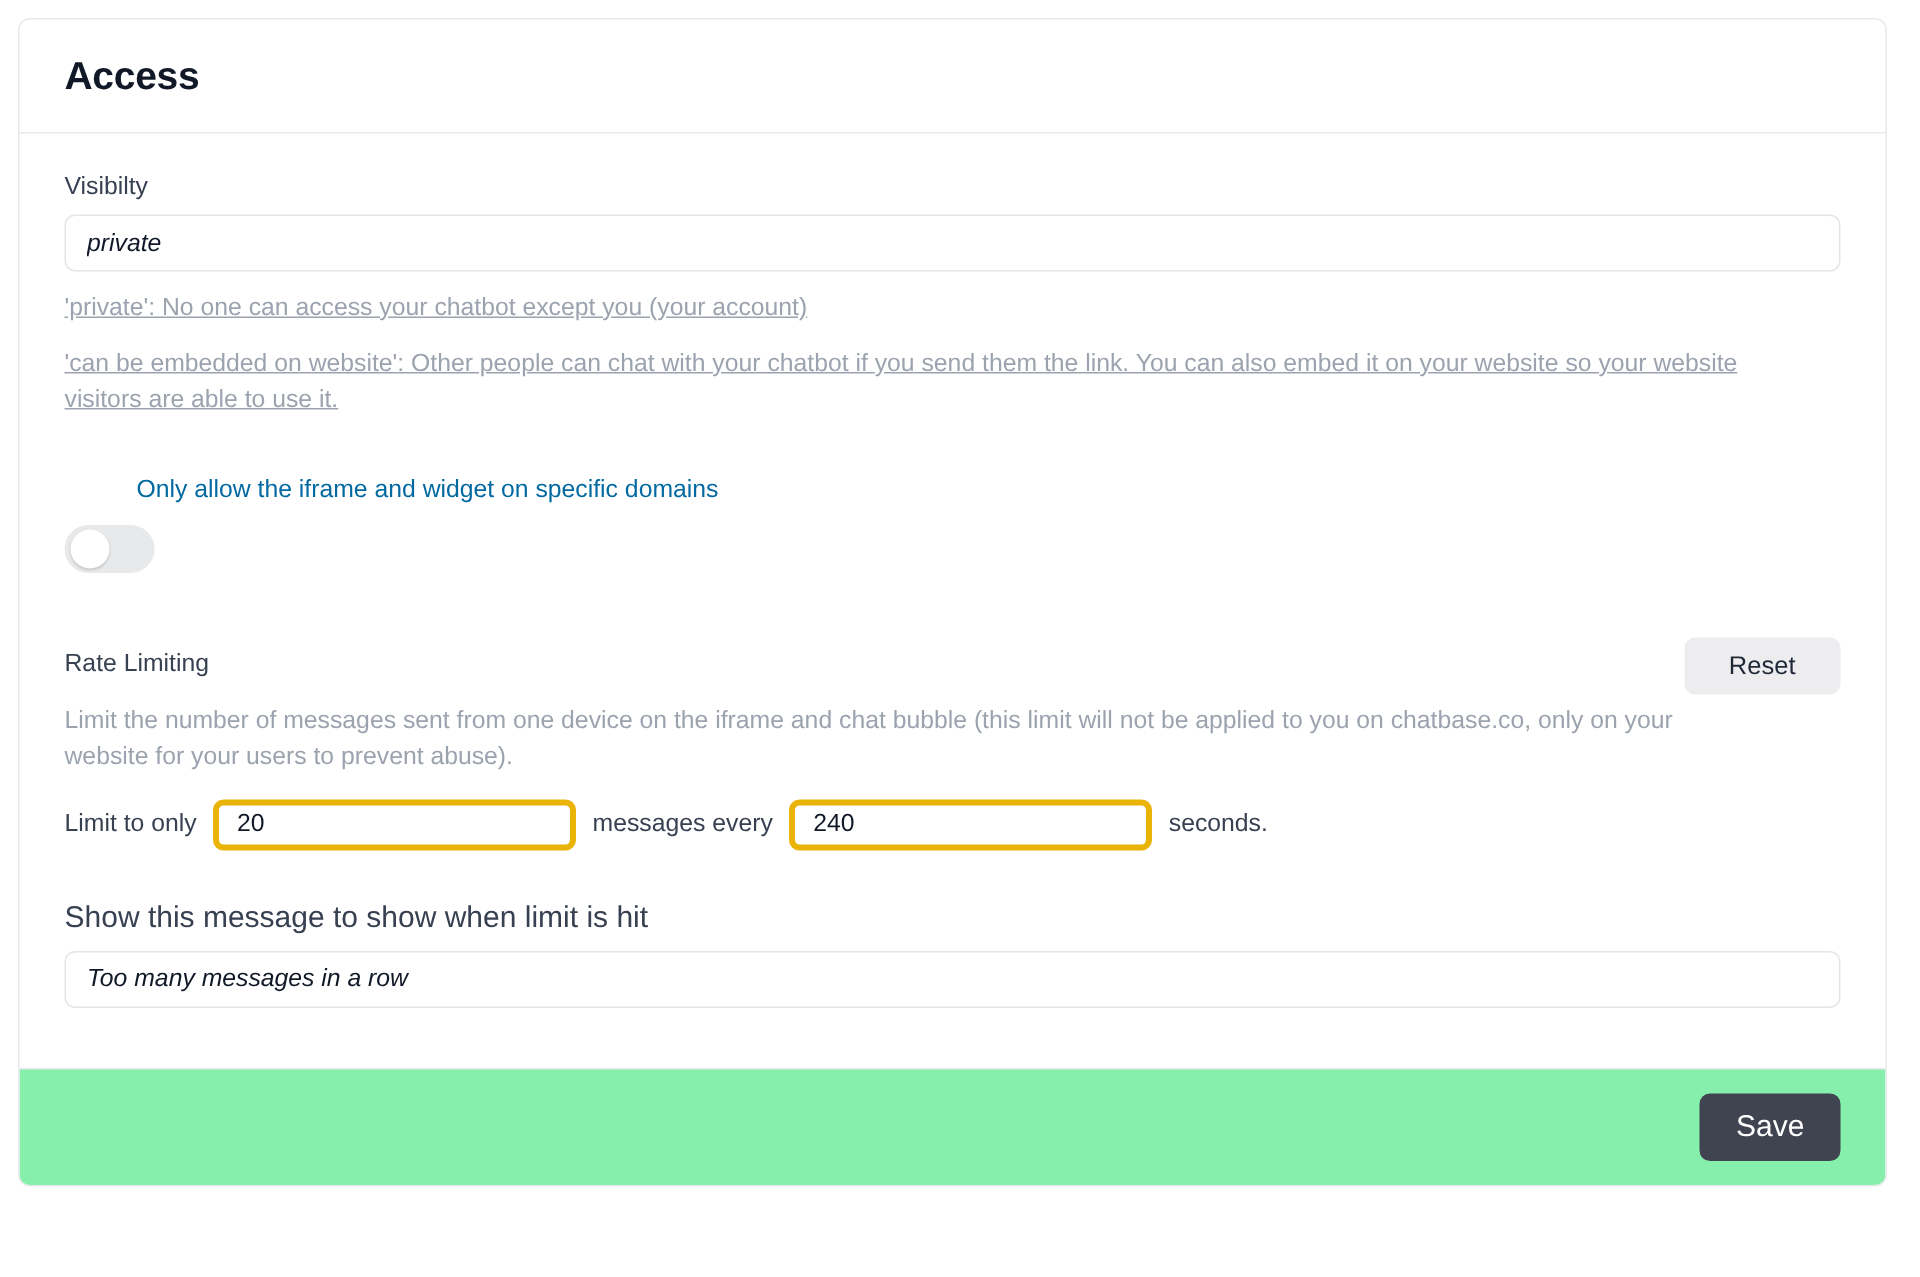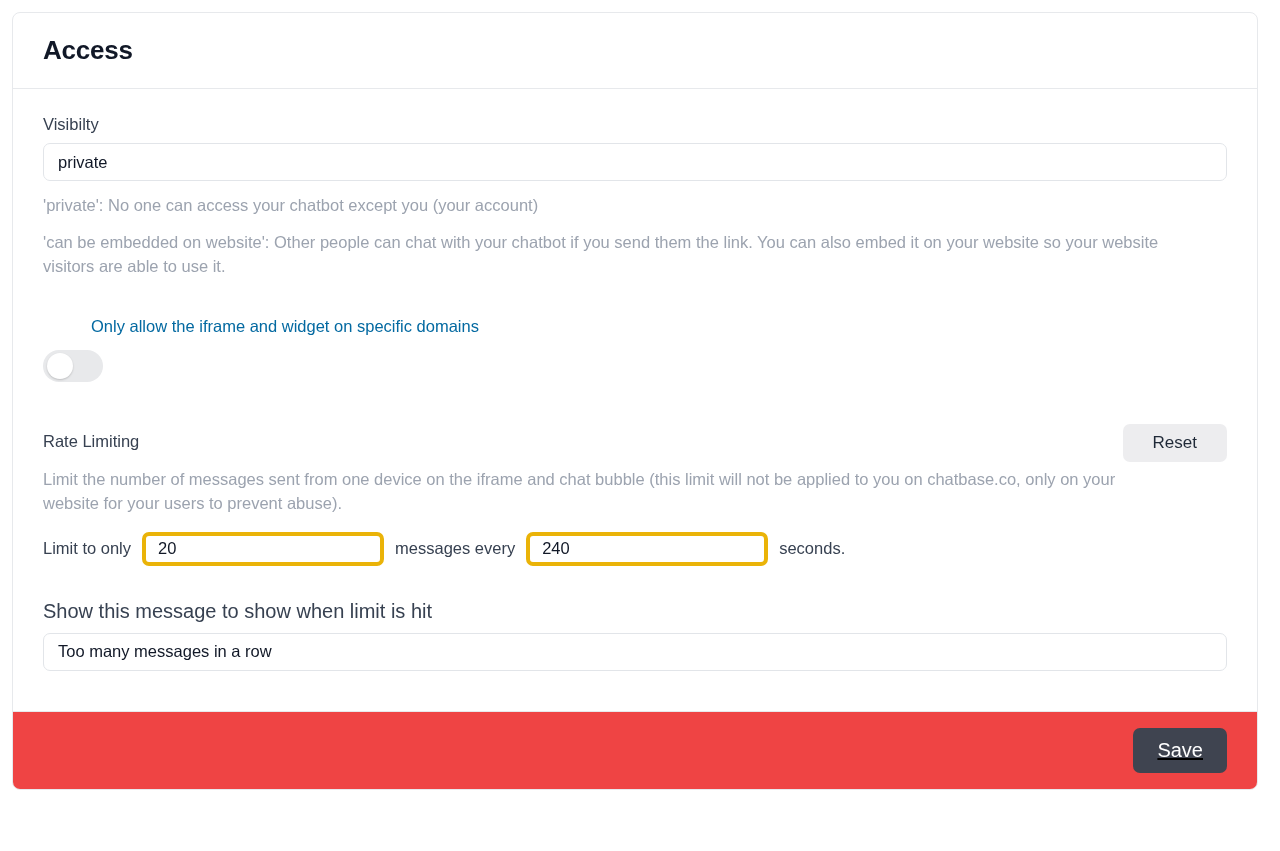--- a/index.html
+++ b/index.html
@@ -47,27 +47,29 @@
     width: 100%;
     height: 38px;
     border: 1px solid #e2e5e9;
     border-radius: 7px;
     padding: 0 14px;
     font-size: 16.5px;
     color: #111827;
     font-family: "Liberation Sans", sans-serif;
     background: #ffffff;
     outline: none;
+    font-style: italic;
   }
   .help-text {
     font-size: 16.5px;
     color: #9ca3af;
     line-height: 1.45;
     margin-top: 13px;
     max-width: 1150px;
+    text-decoration: underline;
   }
   .section-gap {
     height: 38px;
   }
   .toggle-label {
     font-size: 16.5px;
     color: #0369a1;
     margin-bottom: 14px;
     margin-left: 48px;
   }
@@ -138,26 +140,25 @@
     outline: none;
     background: #ffffff;
   }
   .limit-msg-label {
     font-size: 20px;
     color: #374151;
     margin-top: 34px;
     margin-bottom: 10px;
   }
   .card-footer {
-    background: #ef4444;
+    background: #86efac;
     border-top: 1px solid #e7e9ec;
     padding: 16px 30px;
     display: flex;
     justify-content: flex-end;
-    text-decoration: underline;
   }
   .save-button {
     background: #3f4450;
     color: #ffffff;
     border: none;
     border-radius: 7px;
     font-size: 20px;
     padding: 11px 24px;
     cursor: pointer;
     font-family: "Liberation Sans", sans-serif;

